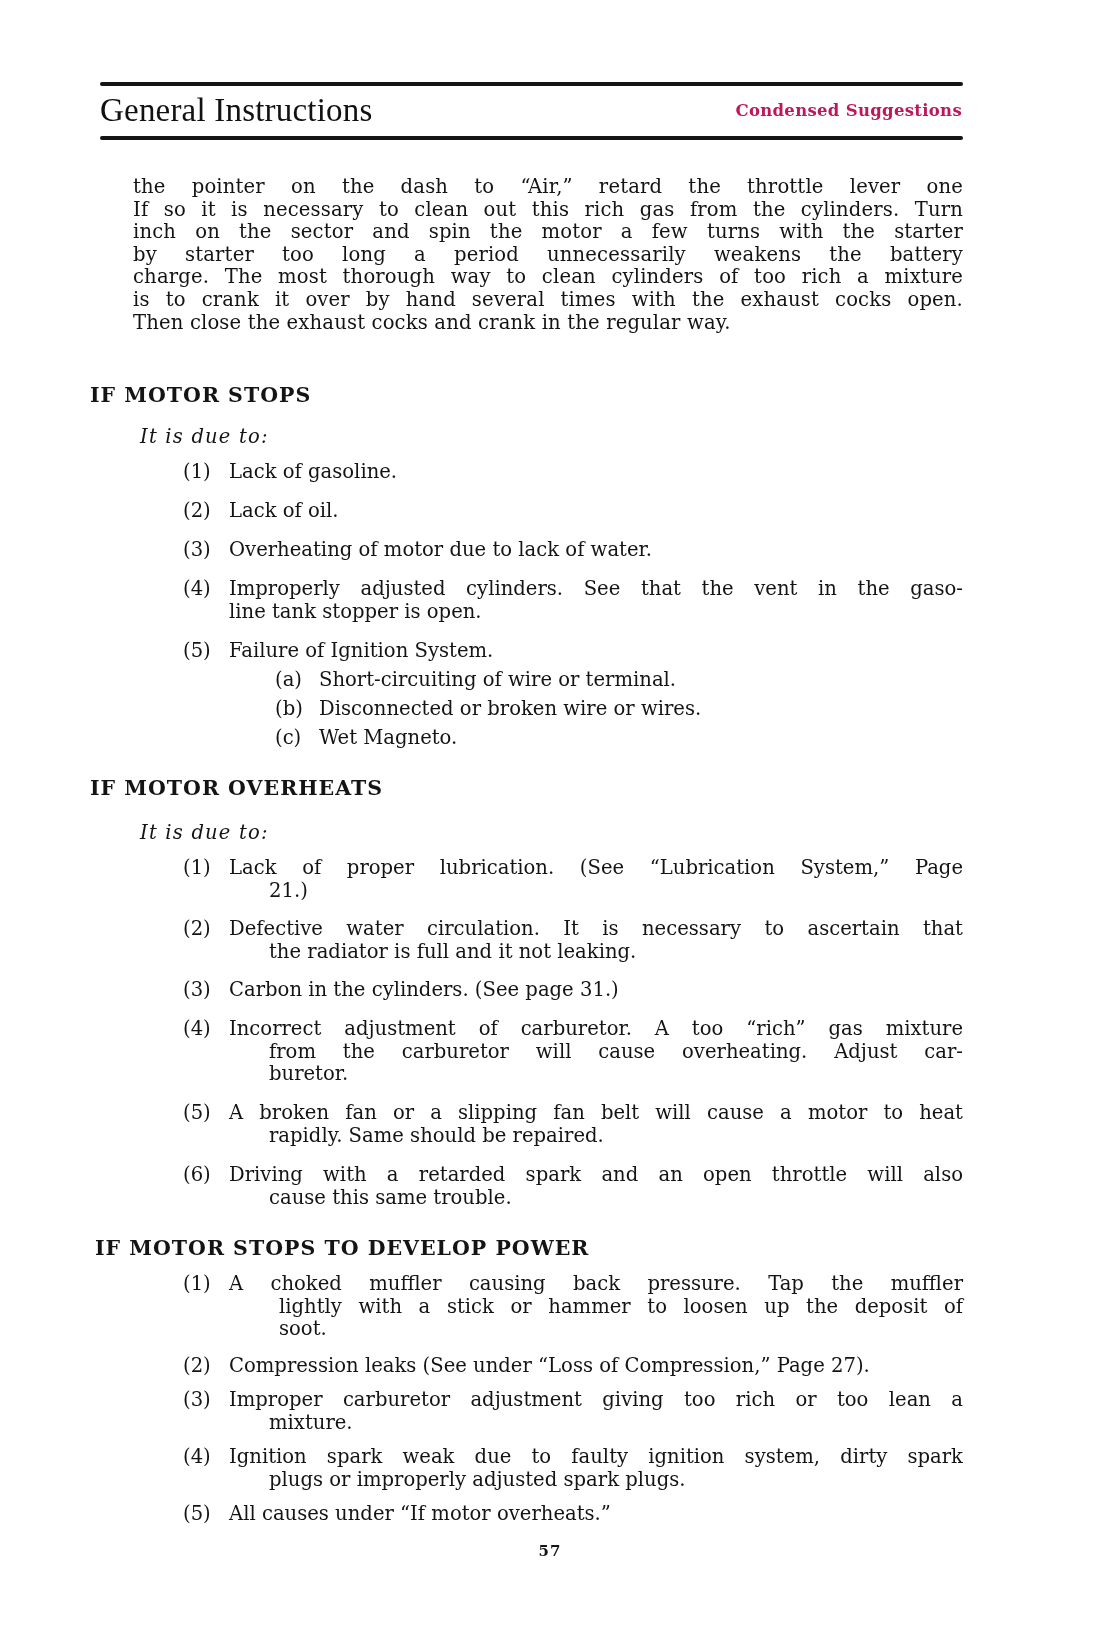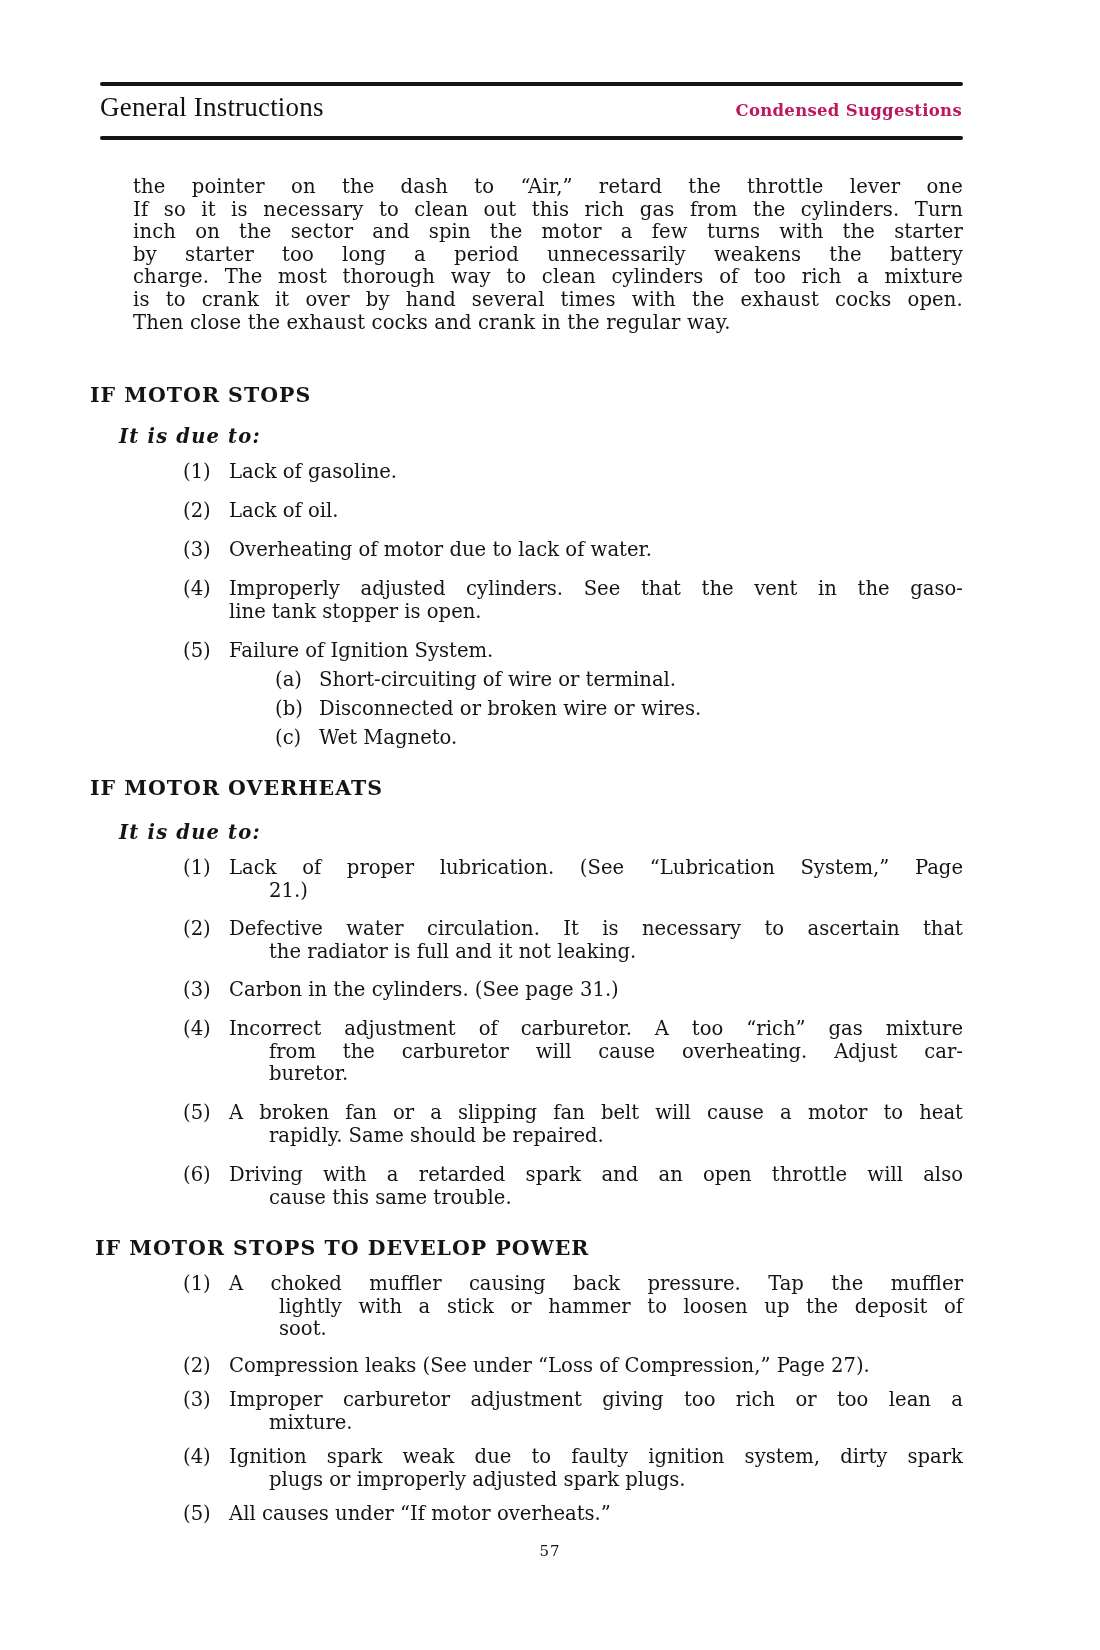--- a/index.html
+++ b/index.html
@@ -5,44 +5,44 @@
   html, body { margin: 0; padding: 0; background: #ffffff; }
   body { width: 1100px; height: 1650px; position: relative; overflow: hidden;
          font-family: "DejaVu Serif", "Liberation Serif", serif; color: #141414; }
   .page { position: absolute; left: 0; top: 0; width: 1100px; height: 1650px; }
 
   .rule { position: absolute; left: 100px; width: 863px; height: 4px; background: #151515; border-radius: 2px; }
   .rule.top { top: 82px; }
   .rule.bottom { top: 136px; }
 
   .hdr-title { position: absolute; left: 100px; top: 92px; font-family: "Liberation Serif", serif;
-               font-size: 27px; letter-spacing: 0.2px; color: #111; }
+               font-size: 33px; letter-spacing: 0.2px; color: #111; }
   .hdr-right { position: absolute; right: 138px; top: 101px; font-family: "DejaVu Serif", serif;
                font-weight: bold; font-size: 16.5px; letter-spacing: 0.3px; color: #be185d; }
 
   .para { position: absolute; left: 133px; width: 830px; top: 176px; font-size: 19.6px; line-height: 22.6px;
           text-align: justify; text-align-last: left; letter-spacing: 0.15px; }
   .para span { display: block; text-align: justify; text-align-last: justify; }
   .para span.last { text-align-last: left; }
 
   .heading { position: absolute; left: 90px; font-weight: bold; font-size: 20.5px; letter-spacing: 1px; }
-  .due { position: absolute; left: 119px; font-style: italic; font-weight: bold; font-size: 19.5px; letter-spacing: 1.2px; }
+  .due { position: absolute; left: 140px; font-style: italic; font-weight: normal; font-size: 19.5px; letter-spacing: 1.2px; }
 
   .item { position: absolute; left: 183px; width: 780px; font-size: 19.6px; line-height: 22.6px; }
   .item .num { position: absolute; left: 0; top: 0; }
   .item .txt { position: absolute; left: 46px; width: 734px; top: 0; }
   .item .txt span { display: block; text-align: justify; text-align-last: justify; }
   .item .txt span.last { text-align-last: left; }
   .item .txt span.cont { padding-left: 40px; }
   .item .txt span.cont2 { padding-left: 50px; }
   .sub { position: absolute; left: 275px; font-size: 19.6px; line-height: 22.6px; }
   .sub .num { display: inline-block; width: 44px; }
 
   .pageno { position: absolute; left: 0; width: 1100px; top: 1542px; text-align: center;
-            font-weight: normal; font-size: 15px; letter-spacing: 1px; }
+            font-weight: bold; font-size: 15px; letter-spacing: 1px; }
 </style>
 </head>
 <body>
 
 <div class="page">
 
   <div class="rule top"></div>
   <div class="hdr-title">General Instructions</div>
   <div class="hdr-right">Condensed Suggestions</div>
   <div class="rule bottom"></div>

